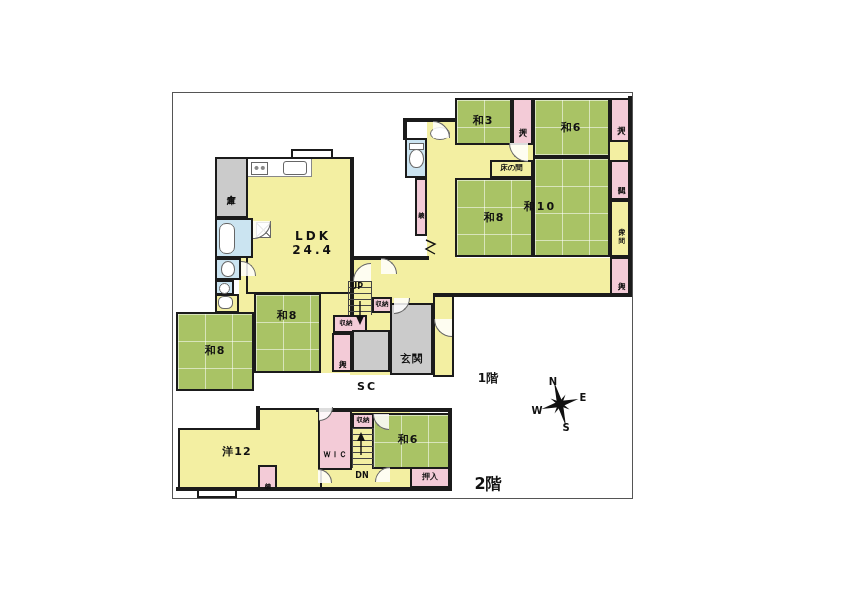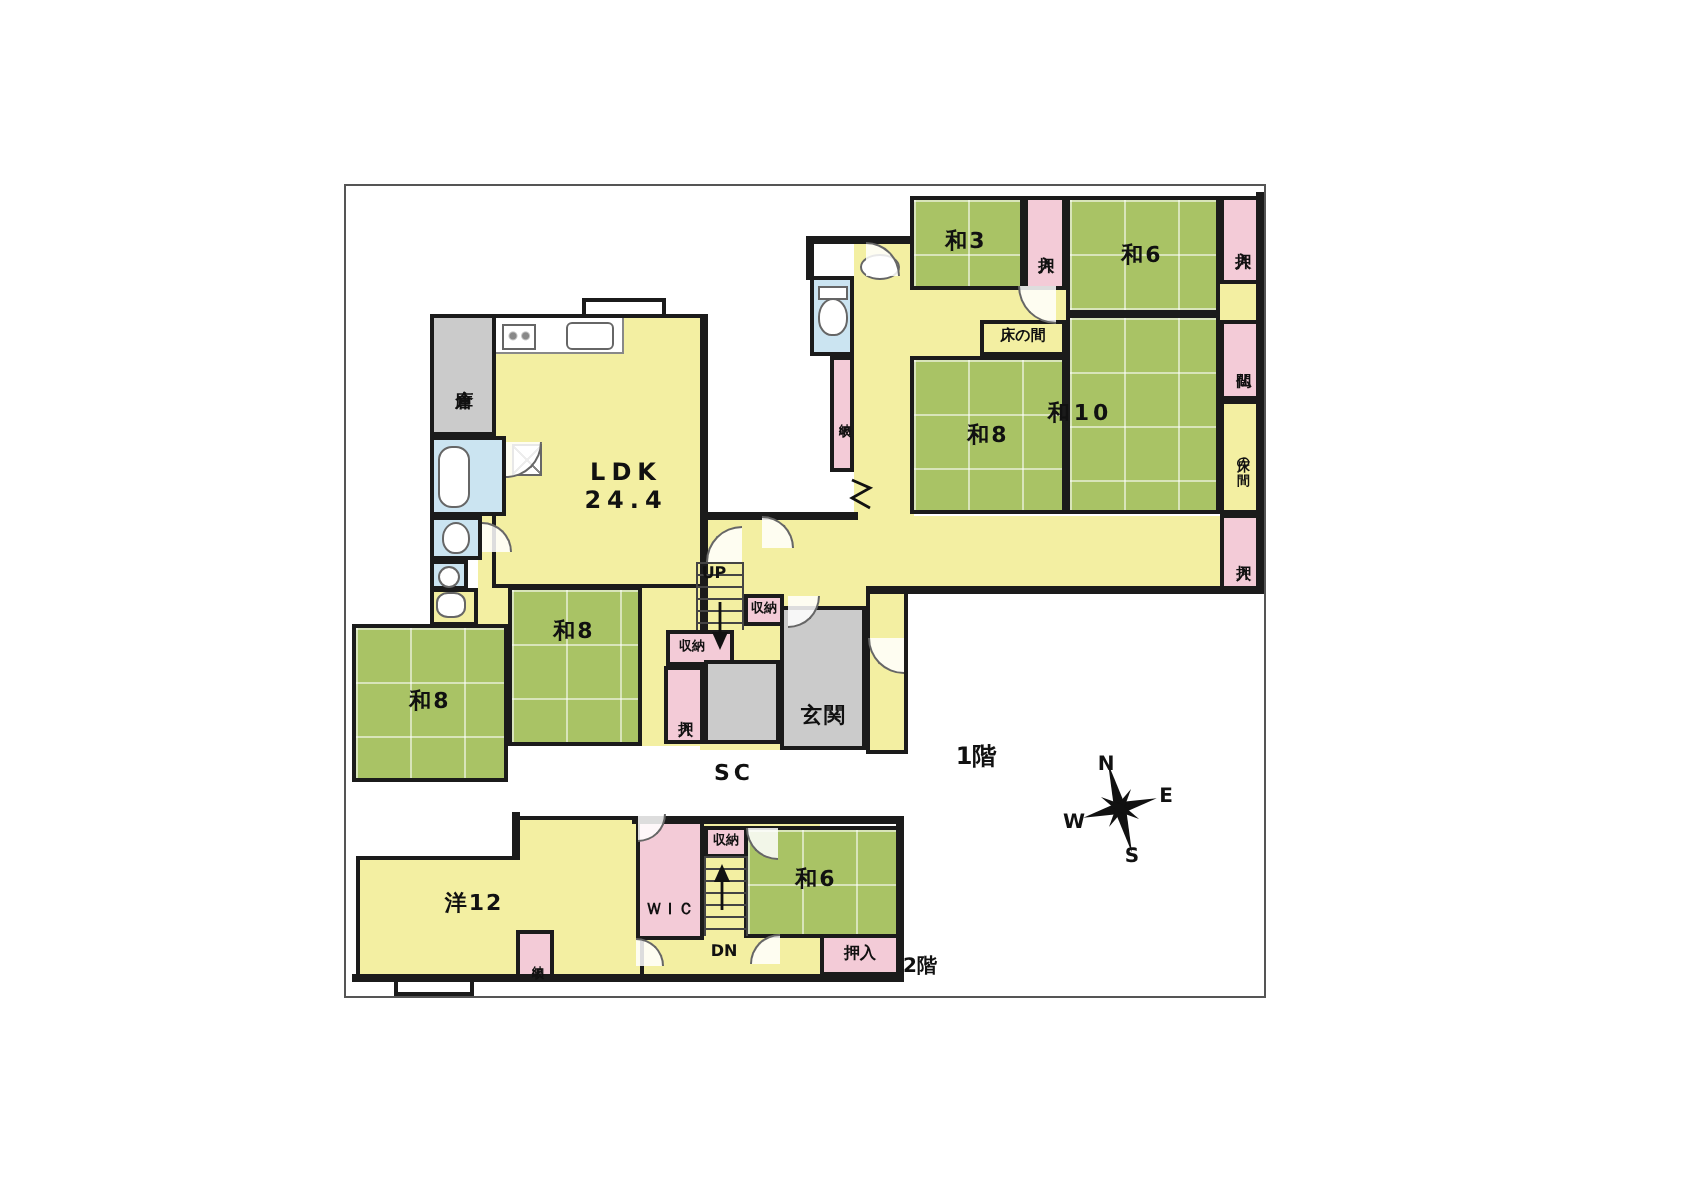--- a/index.html
+++ b/index.html
@@ -159,21 +159,21 @@
   <div class="lbl" style="left:392px;top:351px;width:40px;height:14px;font-size:10.5px;letter-spacing:1px;">玄関</div>
   <div class="lbl" style="left:470px;top:371px;width:36px;height:16px;font-size:12px;">1階</div>
 
   <div class="lbl" style="left:206px;top:445px;width:62px;height:15px;font-size:11px;letter-spacing:1px;">洋12</div>
   <div class="lbl" style="left:316px;top:448px;width:38px;height:14px;font-size:8px;">ＷＩＣ</div>
   <div class="lbl" style="left:353px;top:415px;width:20px;height:12px;font-size:6.5px;">収納</div>
   <div class="lbl" style="left:350px;top:470px;width:24px;height:11px;font-size:8px;">DN</div>
   <div class="lbl" style="left:384px;top:433px;width:48px;height:15px;font-size:11px;letter-spacing:1px;">和6</div>
   <div class="lbl" style="left:412px;top:470px;width:36px;height:14px;font-size:8px;">押入</div>
   <div class="lbl v" style="left:260px;top:467px;width:15px;height:21px;font-size:6px;">収納</div>
-  <div class="lbl" style="left:442px;top:476px;width:36px;height:16px;font-size:10px;">2階</div>
+  <div class="lbl" style="left:470px;top:476px;width:36px;height:16px;font-size:16px;">2階</div>
 
   <svg class="overlay" width="842" height="595" viewBox="0 0 842 595">
     <g>
       <g transform="translate(560,404) rotate(-15)">
         <polygon points="0,-23 3,0 0,23 -3,0"></polygon>
         <polygon points="-19,0 0,-3 19,0 0,3"></polygon>
         <polygon points="0,-11 2,0 0,11 -2,0" transform="rotate(45)"></polygon>
         <polygon points="0,-11 2,0 0,11 -2,0" transform="rotate(-45)"></polygon>
       </g>
       <text x="553" y="385">N</text>

